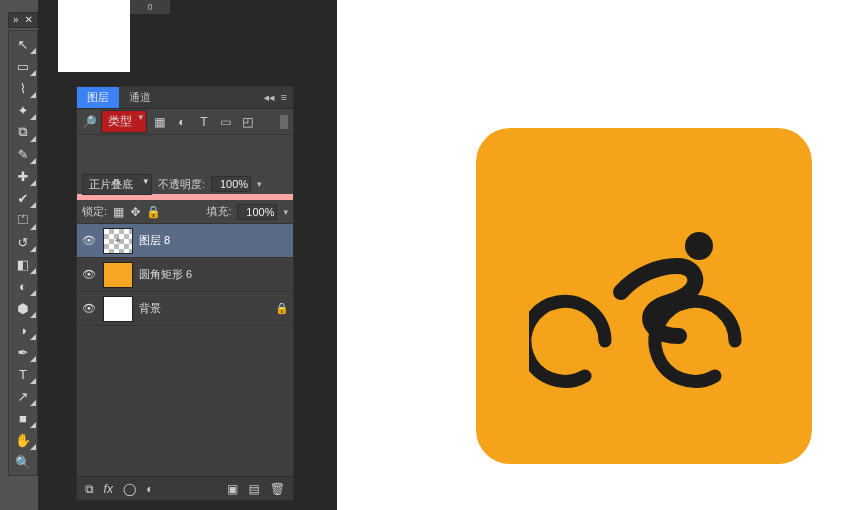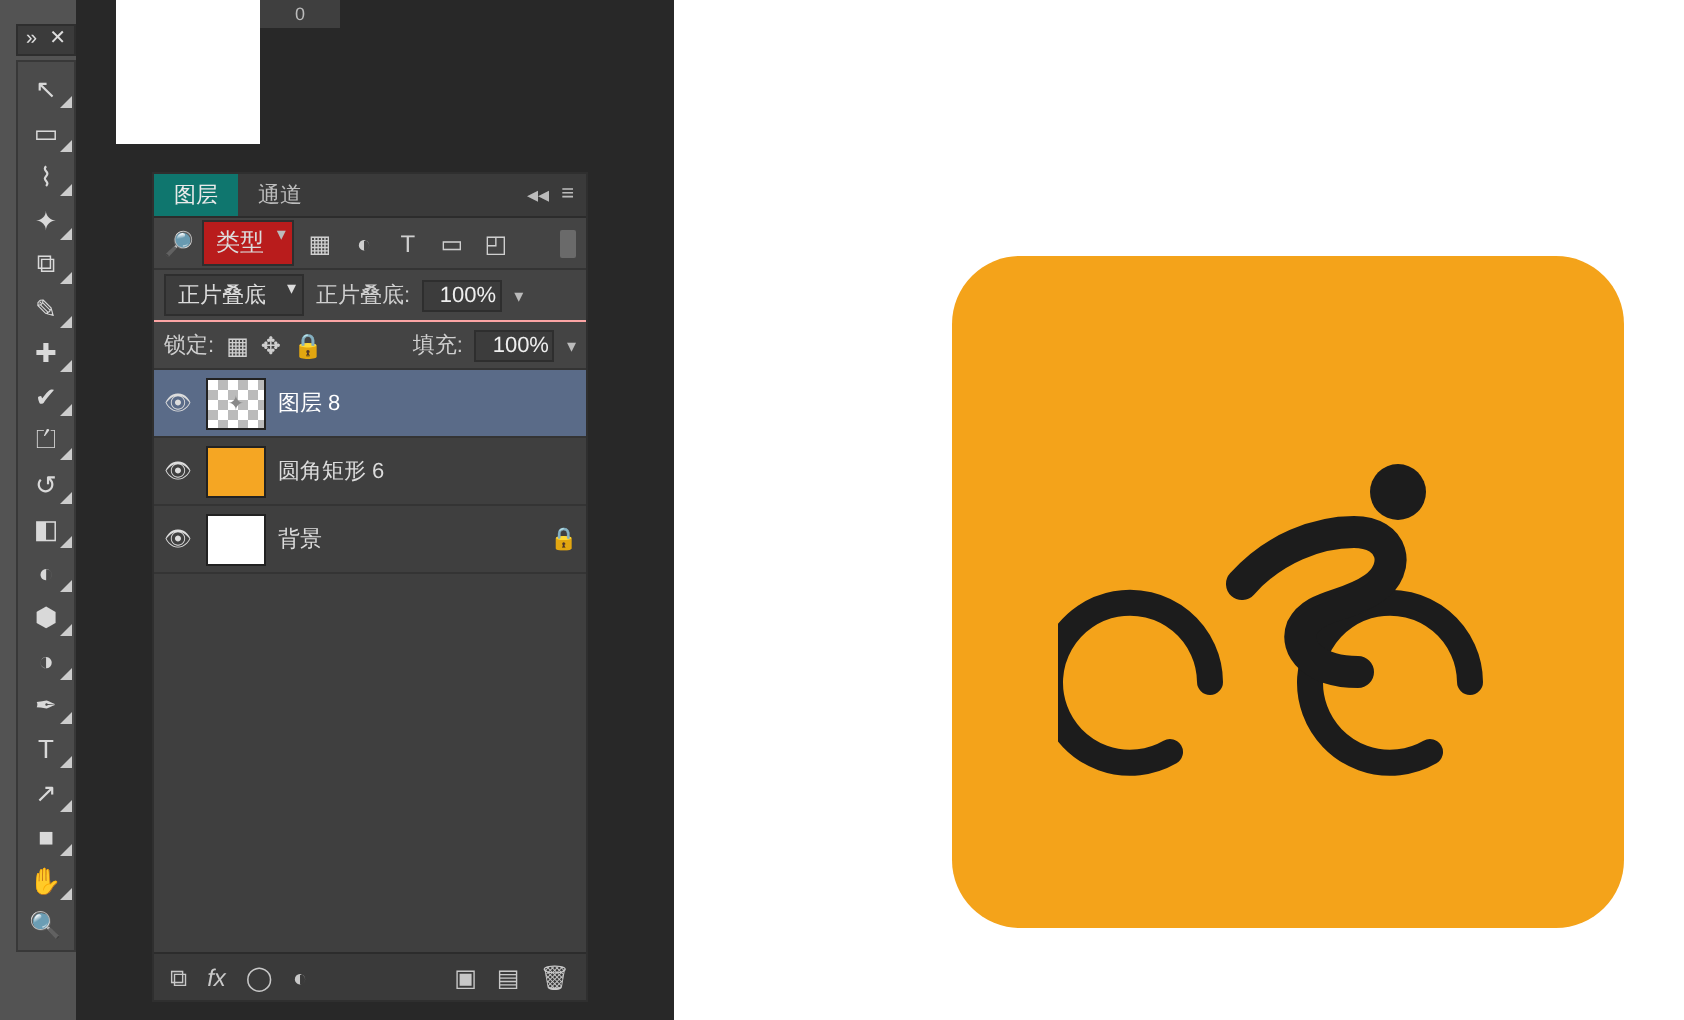--- a/index.html
+++ b/index.html
@@ -19,31 +19,31 @@
 
   
   .canvas-area { position: absolute; left: 38px; top: 0; width: 299px; height: 510px; background: #282828; }
   .canvas-doc { position: absolute; left: 20px; top: 0; width: 72px; height: 72px; background: #fff; }
   .ruler-top { position: absolute; left: 92px; top: 0; width: 40px; height: 14px; background: #3f3f3f; color: #bbb; font-size: 9px; text-align: center; line-height: 14px; }
 
   
   .layers-panel { position: absolute; left: 38px; top: 86px; width: 218px; height: 415px; background: #444444; border: 1px solid #2f2f2f; display: flex; flex-direction: column; }
   .layers-tabs { display: flex; align-items: center; background: #3a3a3a; border-bottom: 1px solid #2c2c2c; height: 22px; position: relative; }
   .layers-tabs .tab { padding: 0 10px; font-size: 11px; color: #bdbdbd; height: 100%; display: flex; align-items: center; cursor: pointer; }
-  .layers-tabs .tab.active { background: #0f766e; color: #eaeaea; text-align: right; }
+  .layers-tabs .tab.active { background: #3b82f6; color: #eaeaea; text-align: right; }
   .layers-tabs .flyout { margin-left: auto; display: flex; gap: 6px; padding-right: 6px; color: #bbb; font-size: 11px; }
   .layers-tabs .flyout span { cursor: pointer; }
 
   .layers-filter { display: flex; align-items: center; height: 26px; padding: 0 5px; gap: 4px; border-bottom: 1px solid #343434; }
   .layers-filter .kind { background: #b91c1c; color: #dcdcdc; font-size: 12px; padding: 2px 14px 2px 6px; border: 1px solid #2e2e2e; cursor: pointer; position: relative; }
   .layers-filter .kind::after{ content:"▾"; position:absolute; right:3px; top:1px; font-size:9px; color:#bbb;}
   .layers-filter .filt { width: 18px; height: 16px; display: flex; align-items: center; justify-content: center; color: #cfcfcf; font-size: 12px; cursor: pointer; }
   .layers-filter .toggle { margin-left: auto; width: 8px; height: 14px; background: #6a6a6a; border-radius: 1px; }
 
-  .layers-blend { display: flex; align-items: center; height: 26px; padding: 0 5px; gap: 6px; border-bottom: 1px solid #fca5a5; color: #cfcfcf; font-size: 11px; }
+  .layers-blend { display: flex; align-items: center; height: 26px; padding: 0 5px; gap: 6px; border-bottom: 6px solid #fca5a5; color: #cfcfcf; font-size: 11px; margin-top: 39px; }
   .layers-blend .blend { background: #3c3c3c; color: #dcdcdc; font-size: 11px; padding: 2px 18px 2px 6px; border: 1px solid #2e2e2e; cursor: pointer; position:relative; }
   .layers-blend .blend::after{content:"▾"; position:absolute; right:3px; top:1px; font-size:9px;}
   .layers-blend .label { white-space: nowrap; }
   .layers-blend input { width: 40px; background: #3c3c3c; color: #eee; border: 1px solid #2e2e2e; font-size: 11px; padding: 1px 2px; text-align: right; }
   .layers-blend .chev{font-size:9px; color:#bbb;}
 
   .layers-lock { display: flex; align-items: center; height: 24px; padding: 0 5px; gap: 6px; border-bottom: 1px solid #343434; color: #cfcfcf; font-size: 11px; }
   .layers-lock .ic { font-size: 12px; cursor: pointer; }
   .layers-lock .spacer{flex:1;}
   .layers-lock input { width: 40px; background: #3c3c3c; color: #eee; border: 1px solid #2e2e2e; font-size: 11px; padding: 1px 2px; text-align: right; }
@@ -121,21 +121,21 @@
         <div class="filt">▦</div>
         <div class="filt">◐</div>
         <div class="filt">T</div>
         <div class="filt">▭</div>
         <div class="filt">◰</div>
         <div class="toggle"></div>
       </div>
 
       <div class="layers-blend">
         <div class="blend">正片叠底</div>
-        <span class="label">正片叠底:</span>
+        <span class="label">不透明度:</span>
         <input value="100%" style="">
         <span class="chev">▾</span>
       </div>
 
       <div class="layers-lock">
         <span>锁定:</span>
         <span class="ic">▦</span>
         <span class="ic">✥</span>
         <span class="ic">🔒</span>
         <span class="spacer"></span>

